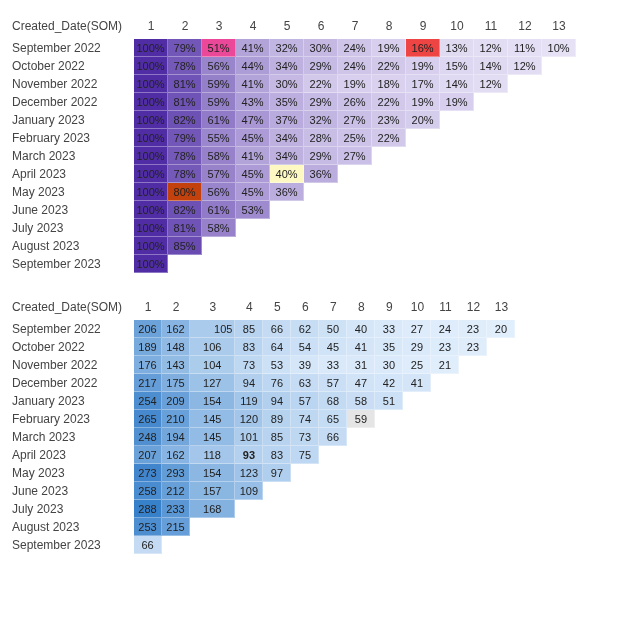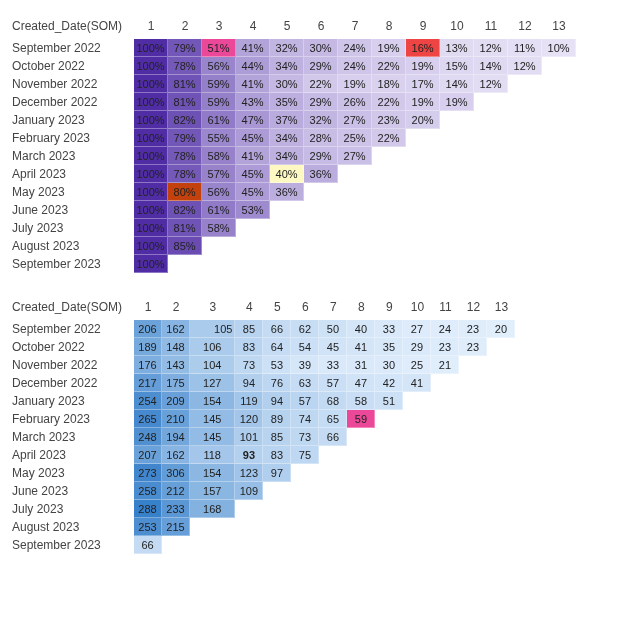--- a/index.html
+++ b/index.html
@@ -387,21 +387,21 @@
           </tr>
           <tr>
             <td class="row-label">February 2023</td>
             <td class="cell" style="width: 26px; background: rgb(70, 137, 206);">265</td>
             <td class="cell" style="width: 26px; background: rgb(104, 160, 217);">210</td>
             <td class="cell" style="width: 26px; background: rgb(146, 187, 229);">145</td>
             <td class="cell" style="width: 26px; background: rgb(162, 197, 233);">120</td>
             <td class="cell" style="width: 26px; background: rgb(181, 210, 239);">89</td>
             <td class="cell" style="width: 26px; background: rgb(191, 216, 242);">74</td>
             <td class="cell" style="width: 26px; background: rgb(196, 220, 244);">65</td>
-            <td class="cell" style="width: 26px; background: #ec4899;">59</td>
+            <td class="cell" style="width: 26px; background: #e5e5e5;">59</td>
             <td class="empty"></td>
             <td class="empty"></td>
             <td class="empty"></td>
             <td class="empty"></td>
             <td class="empty"></td>
           </tr>
           <tr>
             <td class="row-label">March 2023</td>
             <td class="cell" style="width: 26px; background: rgb(80, 144, 209);">248</td>
             <td class="cell" style="width: 26px; background: rgb(115, 167, 220);">194</td>
@@ -429,21 +429,21 @@
             <td class="empty"></td>
             <td class="empty"></td>
             <td class="empty"></td>
             <td class="empty"></td>
             <td class="empty"></td>
             <td class="empty"></td>
           </tr>
           <tr>
             <td class="row-label">May 2023</td>
             <td class="cell" style="width: 26px; background: rgb(65, 134, 205);">273</td>
-            <td class="cell" style="width: 26px; background: rgb(99, 157, 215);">306</td>
+            <td class="cell" style="width: 26px; background: rgb(99, 157, 215);">293</td>
             <td class="cell" style="width: 26px; background: rgb(140, 183, 227);">154</td>
             <td class="cell" style="width: 26px; background: rgb(160, 196, 233);">123</td>
             <td class="cell" style="width: 26px; background: rgb(176, 206, 238);">97</td>
             <td class="empty"></td>
             <td class="empty"></td>
             <td class="empty"></td>
             <td class="empty"></td>
             <td class="empty"></td>
             <td class="empty"></td>
             <td class="empty"></td>

